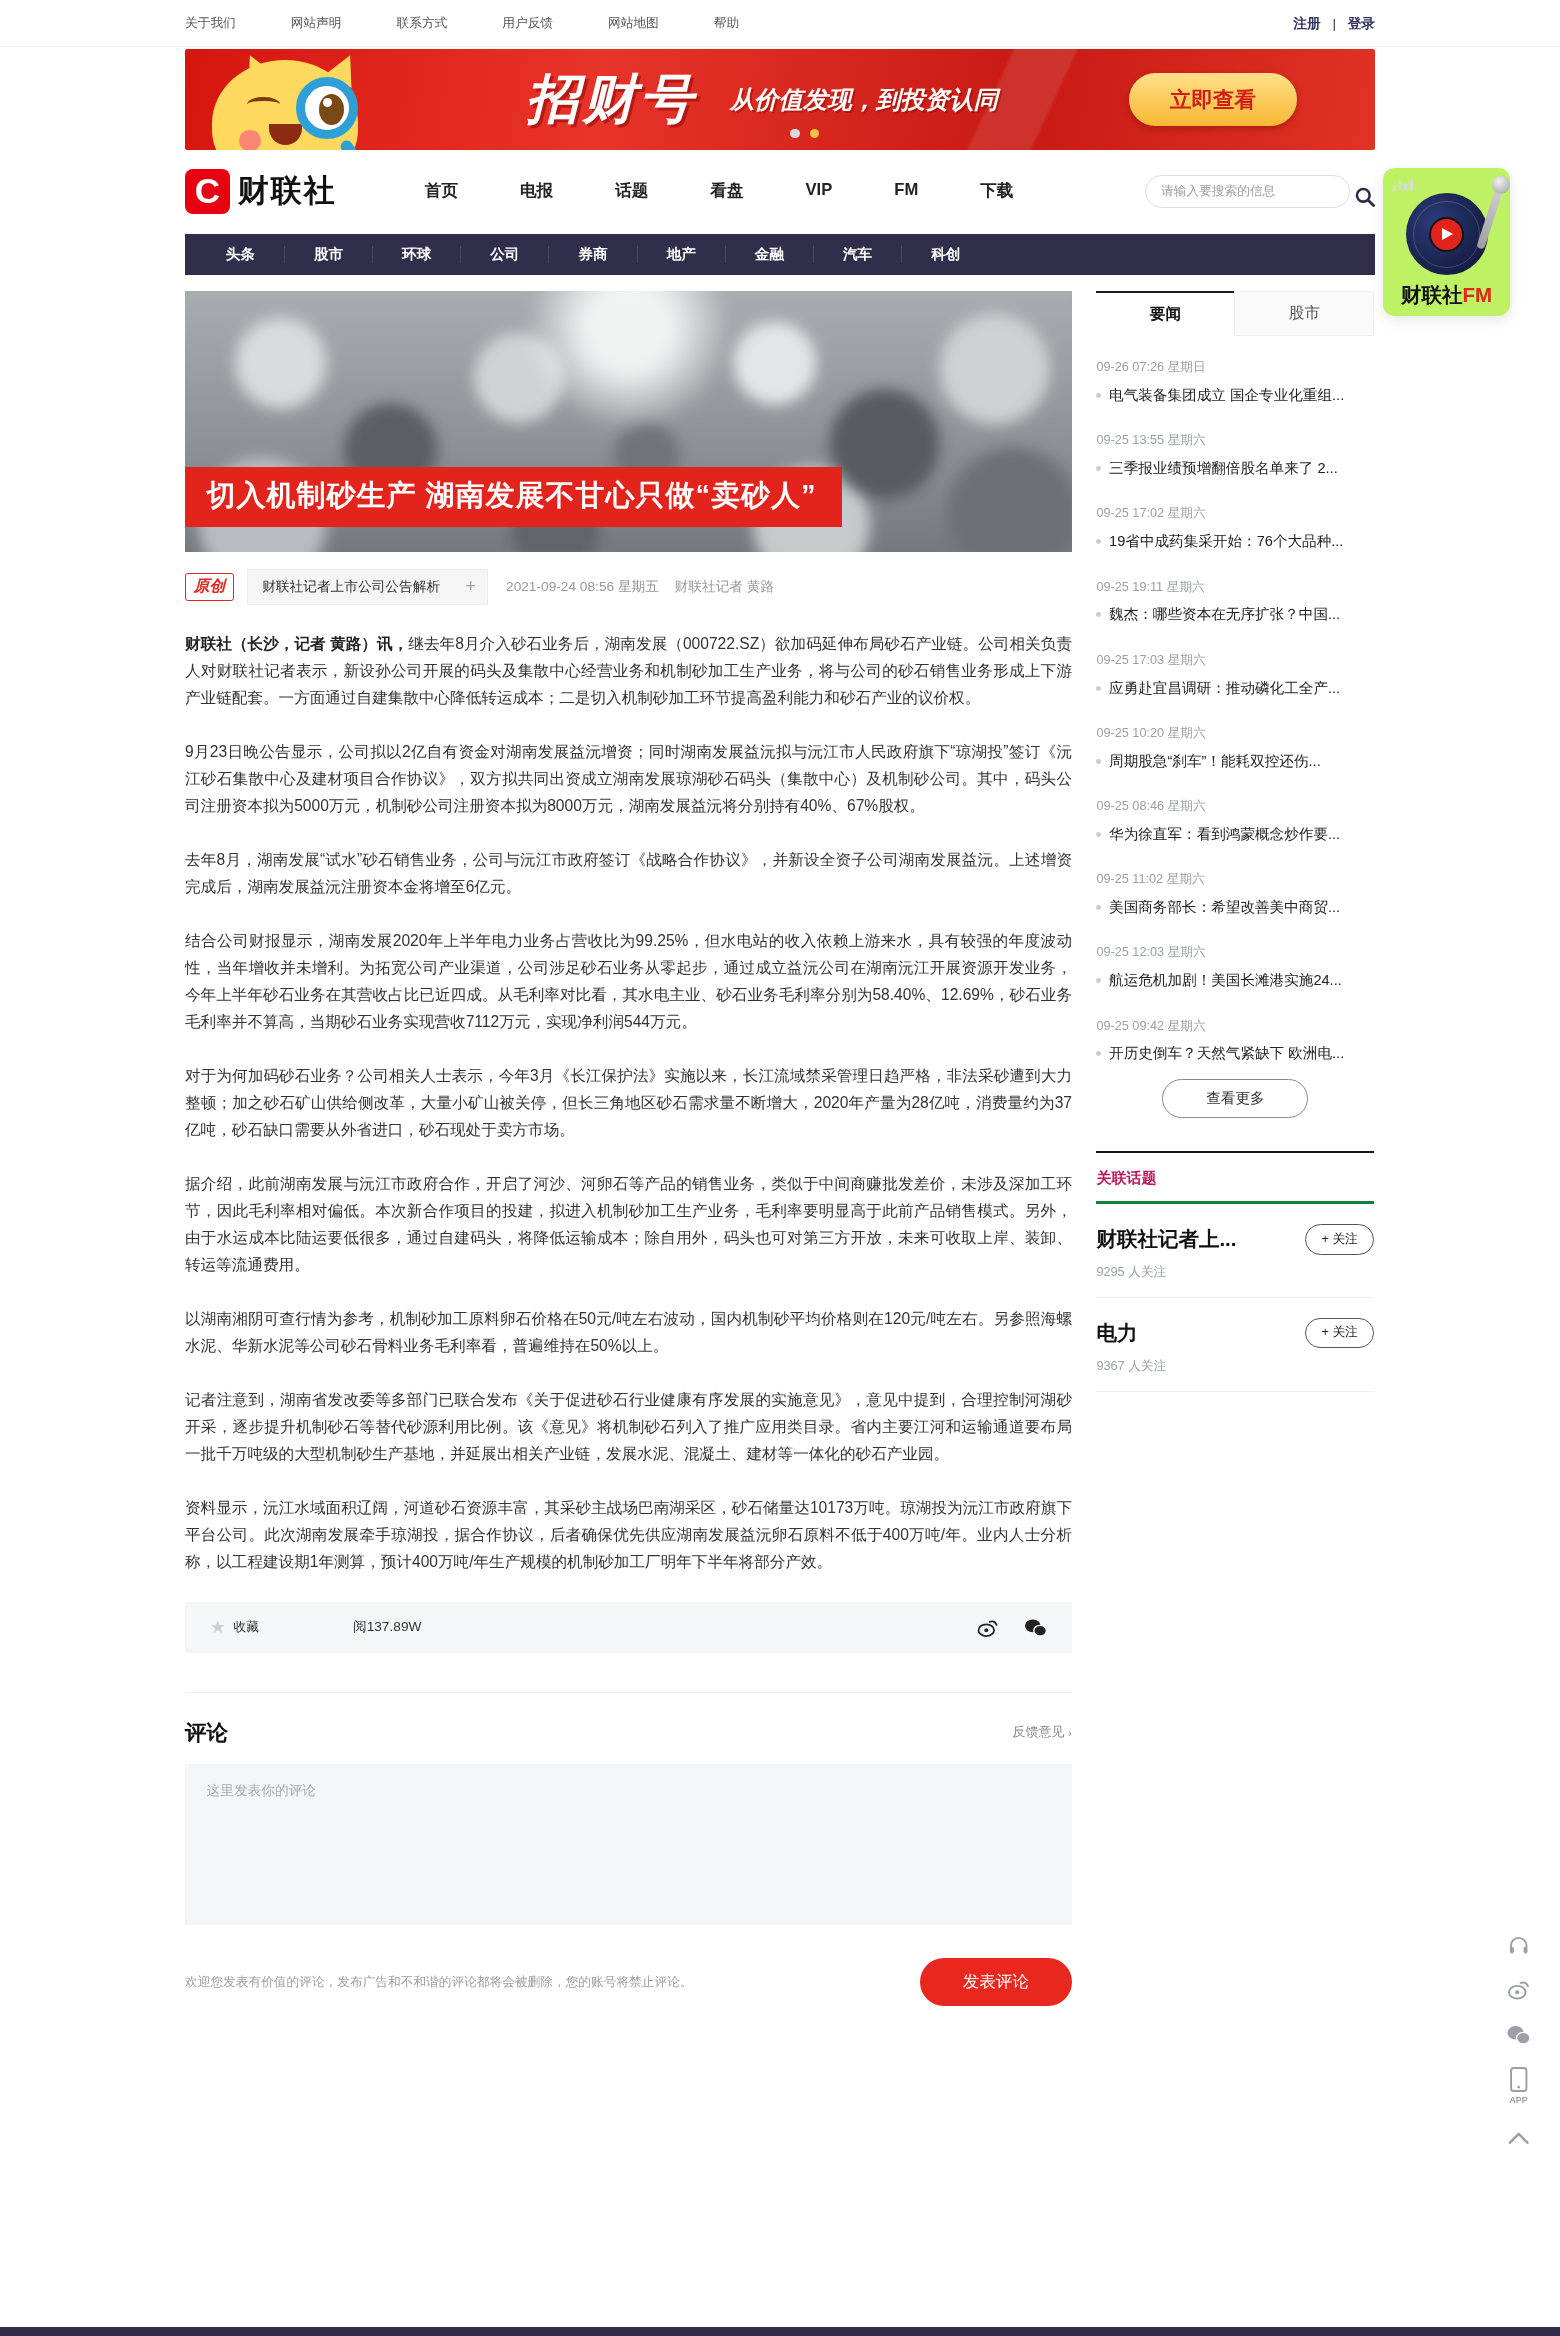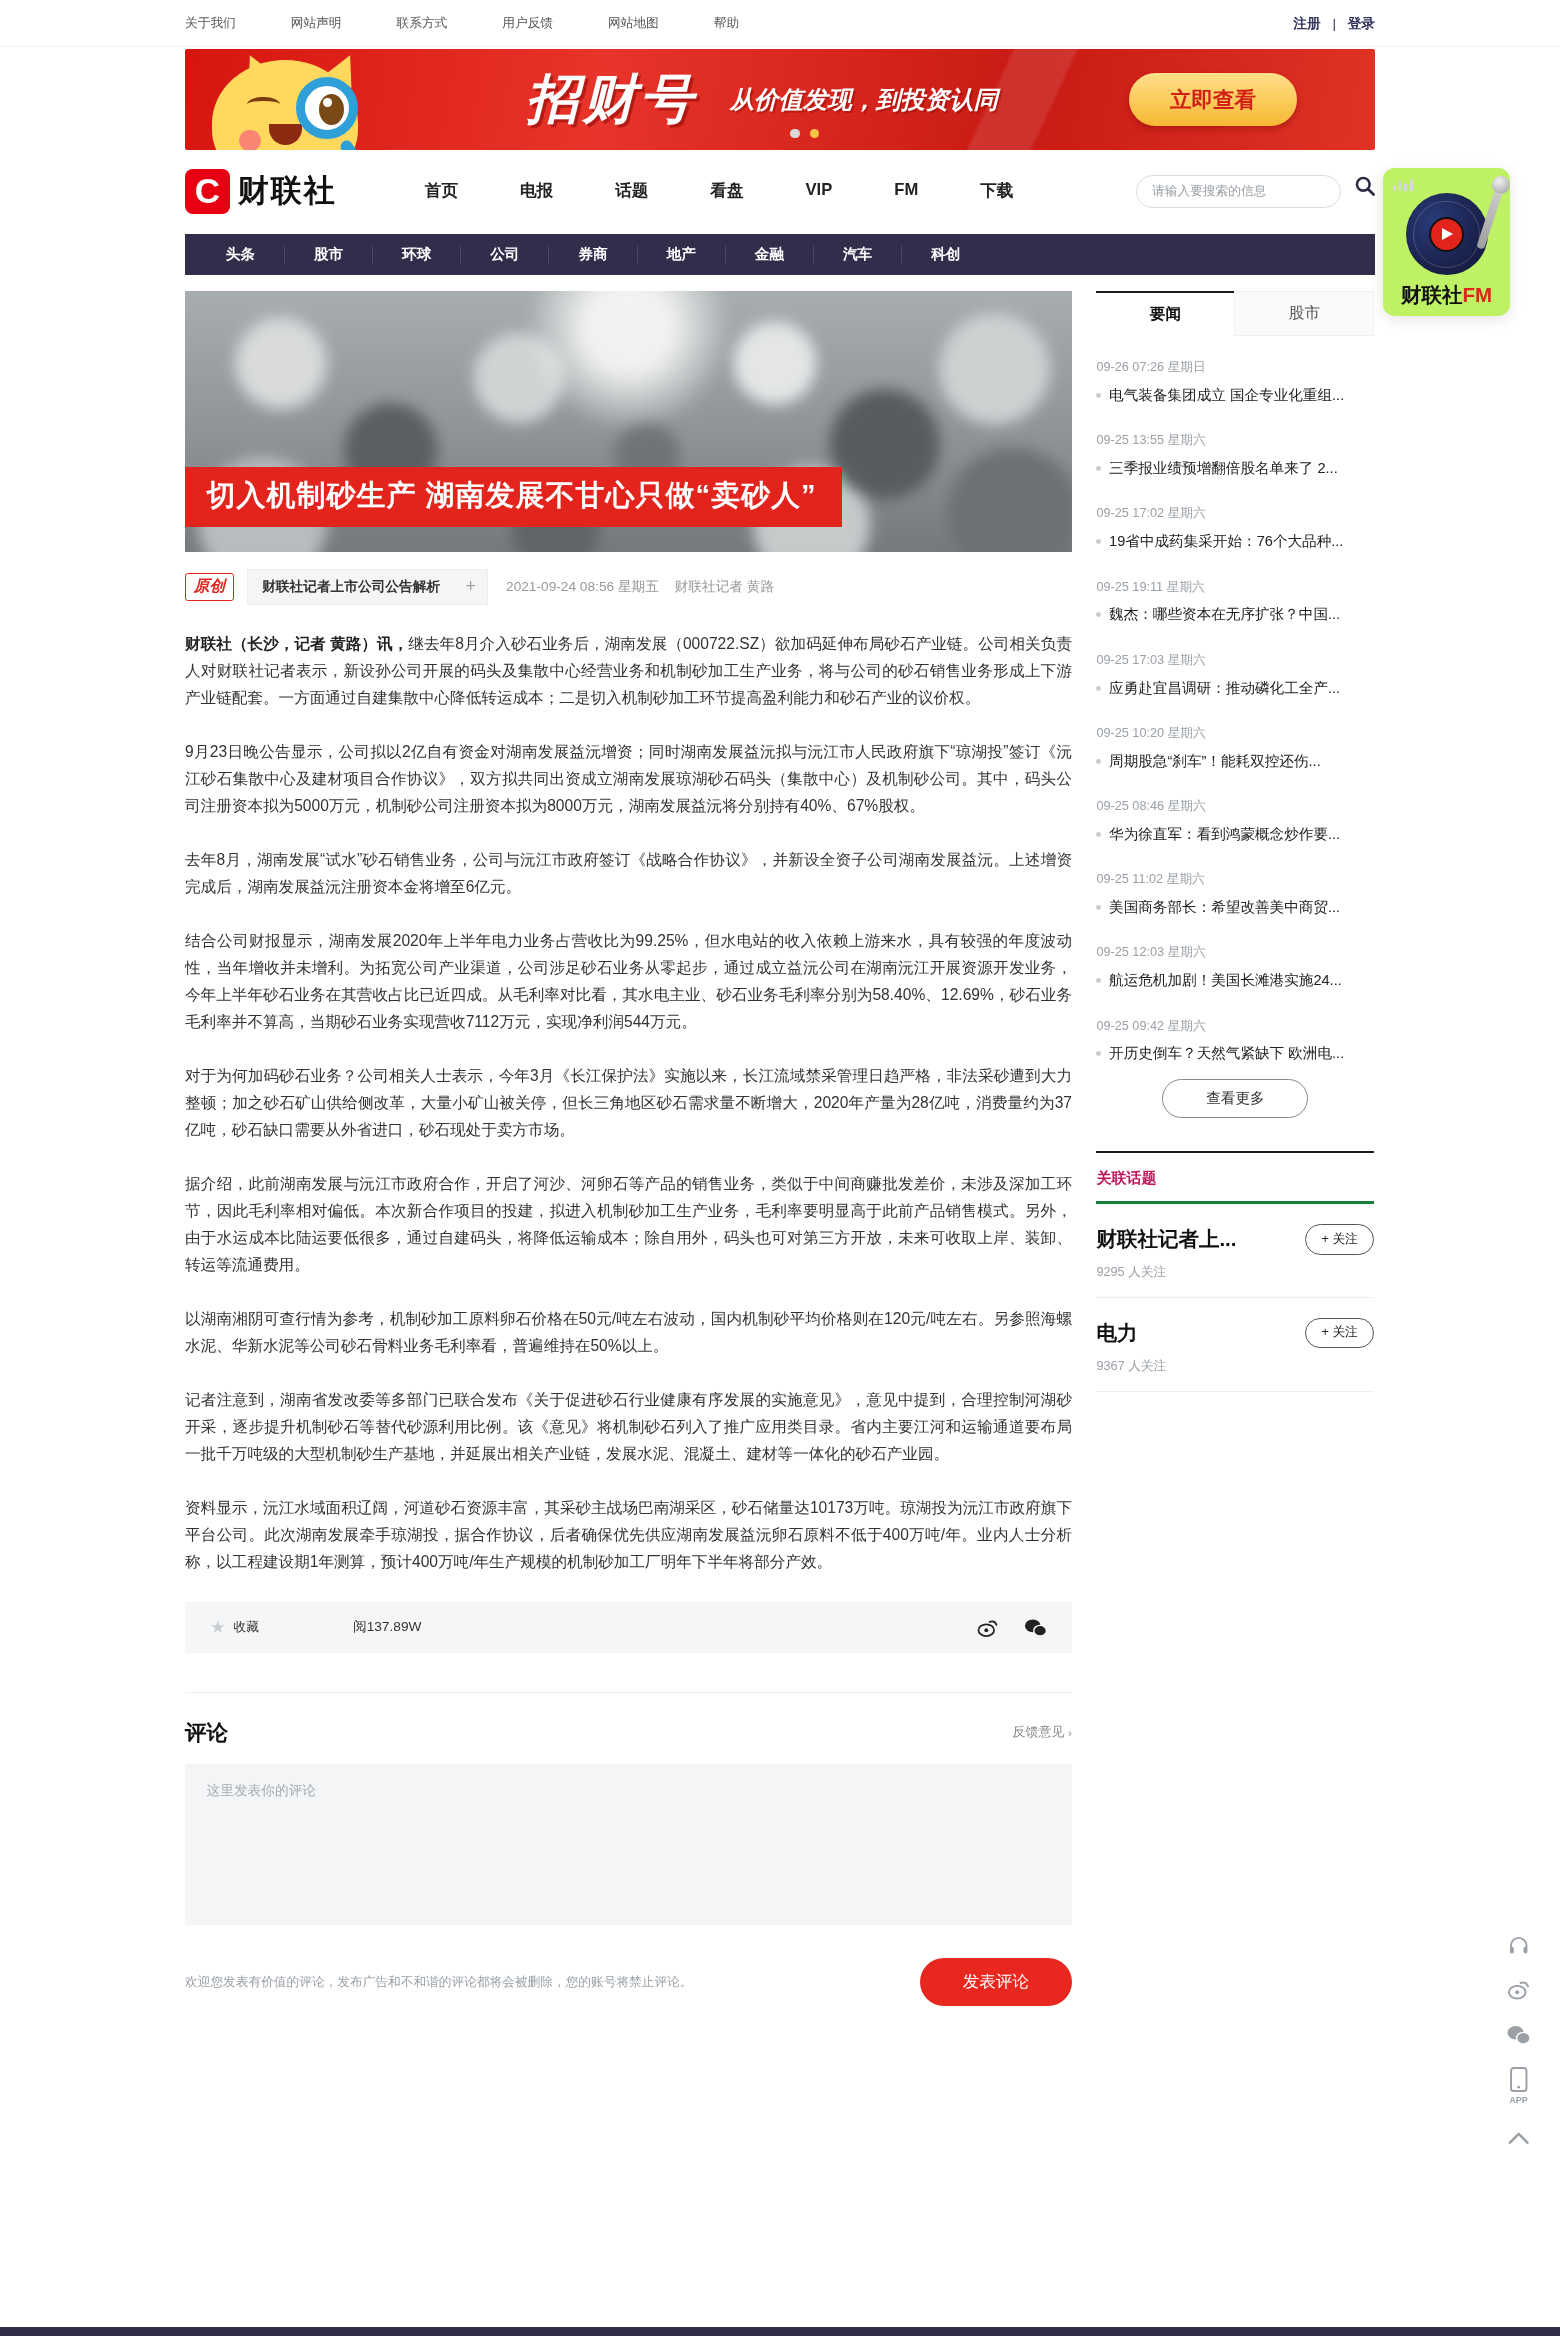--- a/index.html
+++ b/index.html
@@ -45,21 +45,21 @@
     box-shadow:0 2.9px 5.9px rgba(120,10,5,.4); }
 
   
   .header { height:82px; display:flex; align-items:center; }
   .logo { display:flex; align-items:center; gap:7.8px; cursor:pointer; }
   .logo-c { width:45px; height:45px; background:#e60012; color:#fff; border-radius:7.8px; font-size:35px; font-weight:bold;
     display:flex; align-items:center; justify-content:center; }
   .logo-t { font-size:31px; font-weight:bold; color:#111; letter-spacing:2px; }
   .main-nav { display:flex; margin-left:57px; gap:0; }
   .main-nav span { font-size:16.6px; font-weight:bold; color:#222; padding:0 31px; cursor:pointer; white-space:nowrap; }
-  .search { margin-left:auto; display:flex; align-items:flex-start; gap:13px; }
+  .search { margin-left:auto; display:flex; align-items:flex-end; gap:4px; }
   .search input { width:205px; height:33px; border:1px solid #ddd; border-radius:16.6px; padding:0 15.6px; font-size:12.7px; color:#333; outline:none; }
   .search input::placeholder { color:#9aa0a6; }
   .search-ic { cursor:pointer; display:flex; }
 
   
   .catbar { height:41px; background:#312e4c; margin-top:2px; display:flex; align-items:center; }
   .catbar span { color:#fff; font-size:14.6px; font-weight:bold; padding:0 29px; border-right:1px solid #4a4768;
     height:17.6px; line-height:17.6px; cursor:pointer; }
   .catbar span:first-child { margin-left:11.7px; }
   .catbar span:last-child { border-right:none; }
@@ -105,21 +105,21 @@
       radial-gradient(circle at 92% 82%, #6c7174 0 7%, transparent 8%),
       linear-gradient(#aab0b2 0%, #8e9496 55%, #70767a 100%); }
   .hero-title { position:absolute; left:0; bottom:25px; background:#e2241d; color:#fff; font-size:29px; font-weight:bold;
     padding:8.8px 25px 10.7px 21.5px; letter-spacing:1px; white-space:nowrap; }
 
   
   .tagrow { display:flex; align-items:center; margin-top:17.6px; }
   .badge-orig { border:1px solid #e2241d; color:#e2241d; font-size:15.6px; font-weight:bold; font-style:italic;
     padding:2.9px 7.8px; border-radius:2.9px; }
   .tagbox { display:flex; align-items:center; background:#f5f5f6; margin-left:13.7px; border:1px solid #ececec; }
-  .tagbox .tname { font-size:13.7px; color:#333; padding:7.8px 13.7px; cursor:pointer;font-weight:bold; }
+  .tagbox .tname { font-size:13.7px; color:#333; padding:7.8px 13.7px; cursor:pointer; }
   .tagbox .tplus { font-size:17.6px; color:#9aa0a6; padding:3.9px 11.7px; cursor:pointer; }
   .meta { margin-left:17.6px; font-size:13.7px; color:#999; display:flex; gap:15.6px; }
 
   
   .article { margin-top:25px; }
   .article p { font-size:15.6px; line-height:27px; color:#333; margin-bottom:27px; text-align:justify; }
   .article p strong { color:#222; }
 
   
   .actionbar { background:#f5f6f7; height:51px; display:flex; align-items:center; padding:0 25px; margin-top:5.9px; }

